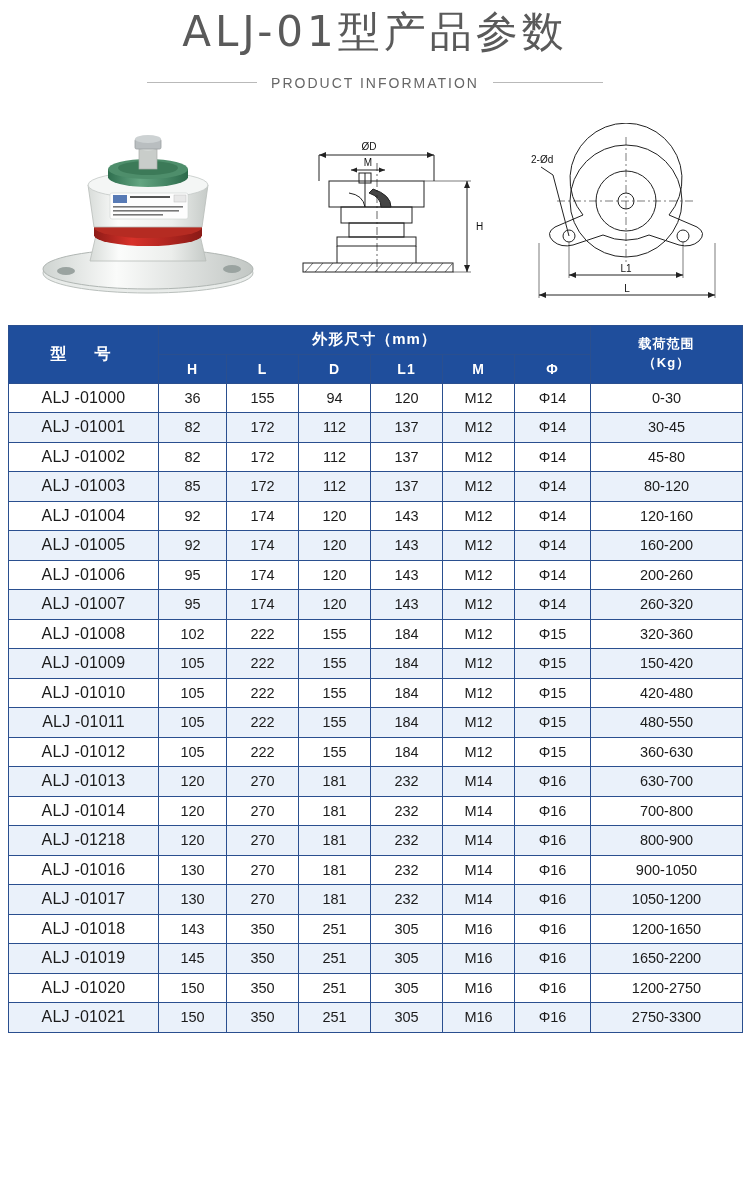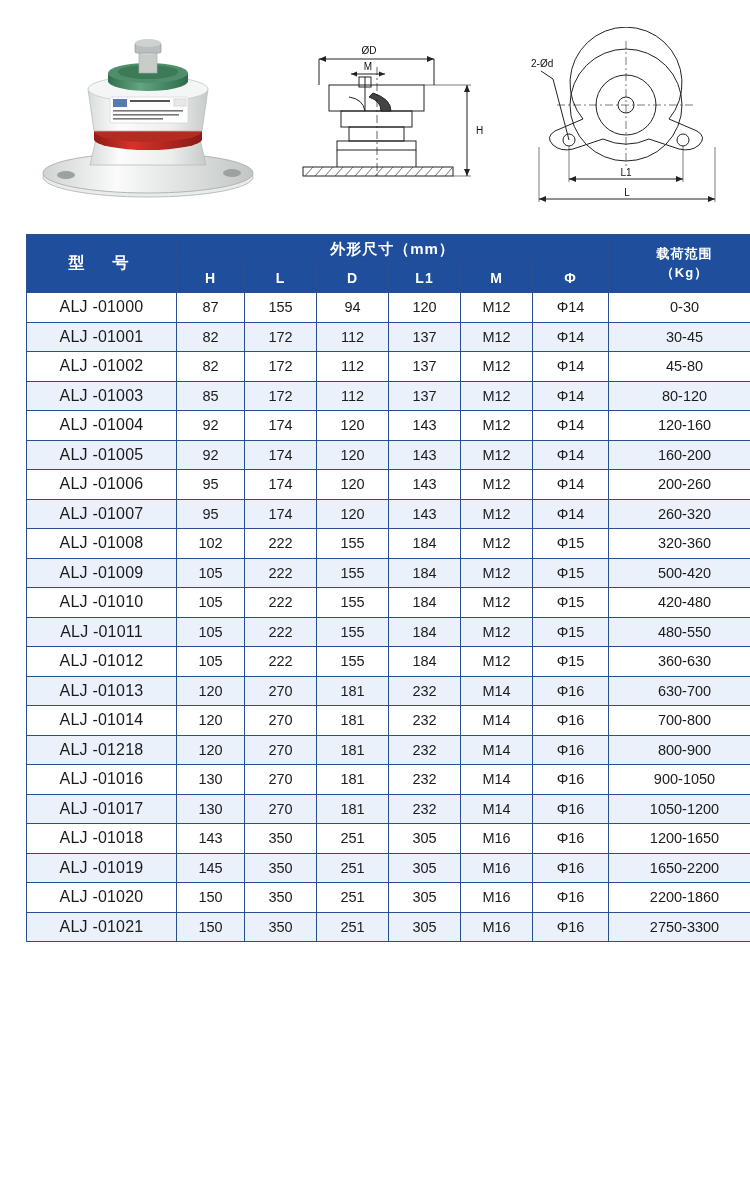--- a/index.html
+++ b/index.html
@@ -37,31 +37,31 @@
     font-size: 14px;
     letter-spacing: 2px;
     color: #666;
   }
 
   
   .figures {
     margin-top: 22px;
     height: 200px;
     display: flex;
-    align-items: center;
+    align-items: flex-end;
     justify-content: space-between;
     padding: 0 12px 0 18px;
   }
   .fig { position: relative; }
   .fig-photo { width: 270px; height: 190px; }
   .fig-front { width: 200px; height: 190px; }
   .fig-top { width: 215px; height: 190px; margin-left: 34px; }
 
   
-  .table-wrap { margin-top: 12px; padding: 0 8px 18px 8px; margin-left: 18px; }
+  .table-wrap { margin-top: 12px; padding: 0 8px 18px 8px; }
   table {
     width: 734px;
     border-collapse: collapse;
     table-layout: fixed;
   }
   th, td {
     border: 1px solid #2a4f8f;
     text-align: center;
     font-size: 14.5px;
     color: #1b1b1b;
@@ -89,20 +89,28 @@
   col.c-l1 { width: 72px; }
   col.c-m { width: 72px; }
   col.c-phi { width: 76px; }
   col.c-load { width: 152px; }
 </style>
 </head>
 <body>
 
 <div class="page">
 
+  <div class="header">
+    <div class="title-cn">ALJ-01型产品参数</div>
+    <div class="subtitle-wrap">
+      <div class="sub-rule"></div>
+      <div class="subtitle-en">PRODUCT INFORMATION</div>
+      <div class="sub-rule"></div>
+    </div>
+  </div>
 
   <div class="figures">
 
     <div class="fig fig-photo">
       <svg width="270" height="190" viewBox="0 0 270 190">
         <defs>
           <linearGradient id="bodyG" x1="0" y1="0" x2="1" y2="0">
             <stop offset="0%" stop-color="#d8dcd9"></stop>
             <stop offset="25%" stop-color="#fbfcfb"></stop>
             <stop offset="70%" stop-color="#eceeec"></stop>
@@ -288,21 +296,21 @@
           <th class="th-sub">L</th>
           <th class="th-sub">D</th>
           <th class="th-sub">L1</th>
           <th class="th-sub">M</th>
           <th class="th-sub">Φ</th>
         </tr>
       </thead>
       <tbody id="spec-body">
           <tr>
             <td class="model">ALJ -01000</td>
-            <td>87</td>
+            <td>36</td>
             <td>155</td>
             <td>94</td>
             <td>120</td>
             <td>M12</td>
             <td>Φ14</td>
             <td>0-30</td>
           </tr>
           <tr>
             <td class="model">ALJ -01001</td>
             <td>82</td>
@@ -384,21 +392,21 @@
             <td>320-360</td>
           </tr>
           <tr>
             <td class="model">ALJ -01009</td>
             <td>105</td>
             <td>222</td>
             <td>155</td>
             <td>184</td>
             <td>M12</td>
             <td>Φ15</td>
-            <td>500-420</td>
+            <td>150-420</td>
           </tr>
           <tr>
             <td class="model">ALJ -01010</td>
             <td>105</td>
             <td>222</td>
             <td>155</td>
             <td>184</td>
             <td>M12</td>
             <td>Φ15</td>
             <td>420-480</td>
@@ -494,21 +502,21 @@
             <td>1650-2200</td>
           </tr>
           <tr>
             <td class="model">ALJ -01020</td>
             <td>150</td>
             <td>350</td>
             <td>251</td>
             <td>305</td>
             <td>M16</td>
             <td>Φ16</td>
-            <td>2200-1860</td>
+            <td>1200-2750</td>
           </tr>
           <tr>
             <td class="model">ALJ -01021</td>
             <td>150</td>
             <td>350</td>
             <td>251</td>
             <td>305</td>
             <td>M16</td>
             <td>Φ16</td>
             <td>2750-3300</td>

